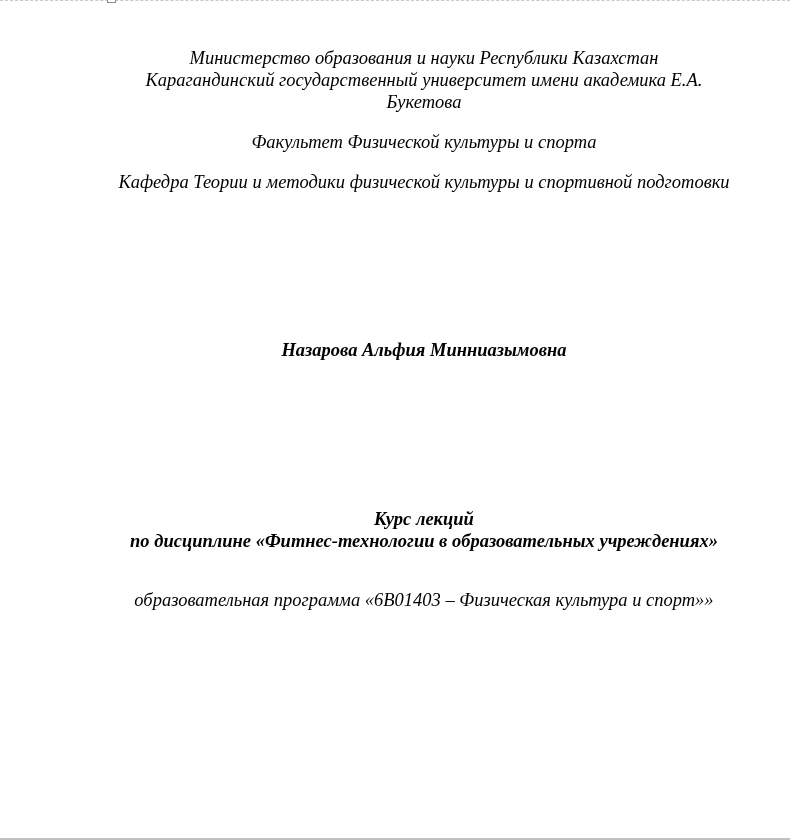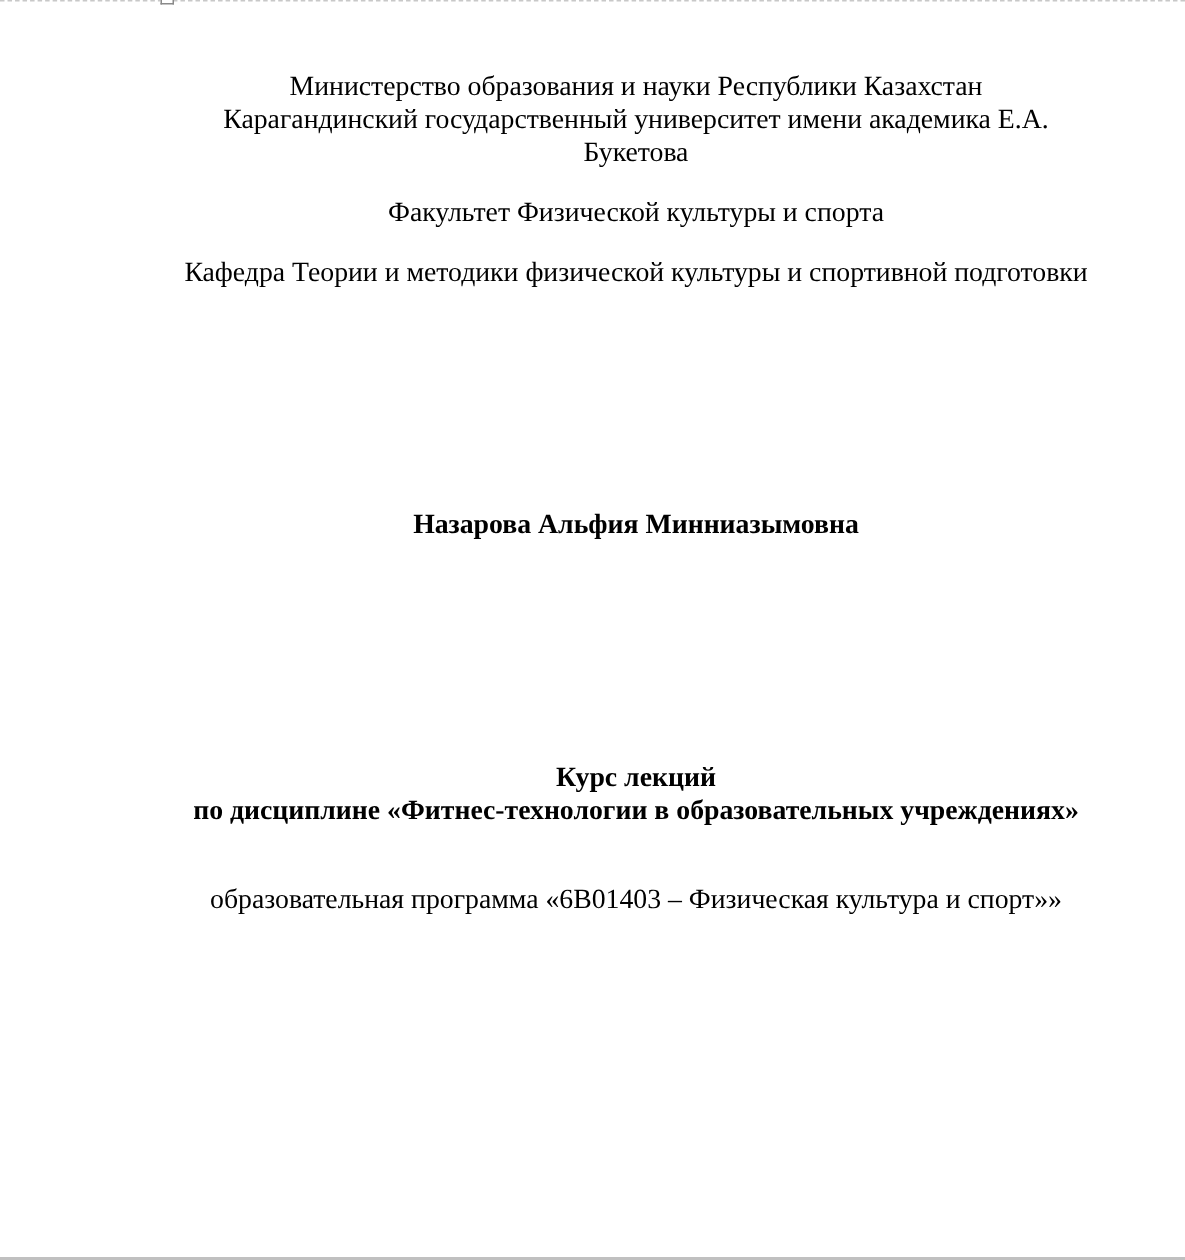--- a/index.html
+++ b/index.html
@@ -32,21 +32,21 @@
     }
     .bottom-border {
       position: absolute;
       left: 0; top: 838px;
       width: 790px; height: 2px;
       background: #c0c0c0;
     }
     .page {
       position: absolute;
       left: 0; top: 0;
-      width: 790px; height: 838px;
+      width: 790px; height: 838px; font-style: italic;
     }
     .line {
       position: absolute;
       left: 0;
       width: 848px;
       text-align: center;
       font-size: 18.5px;
       line-height: 22px;
       white-space: nowrap;
     }

